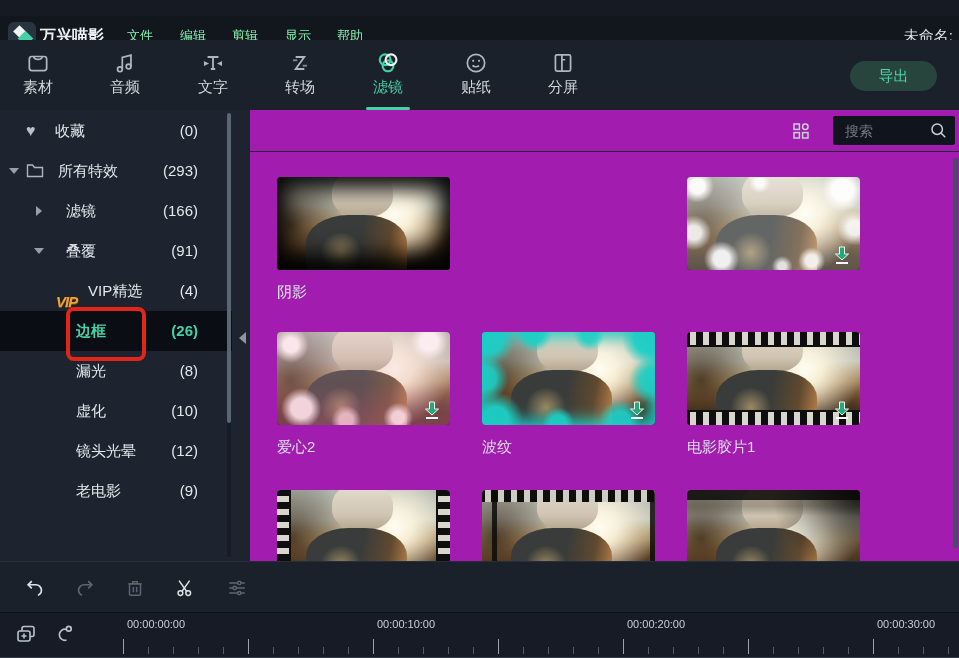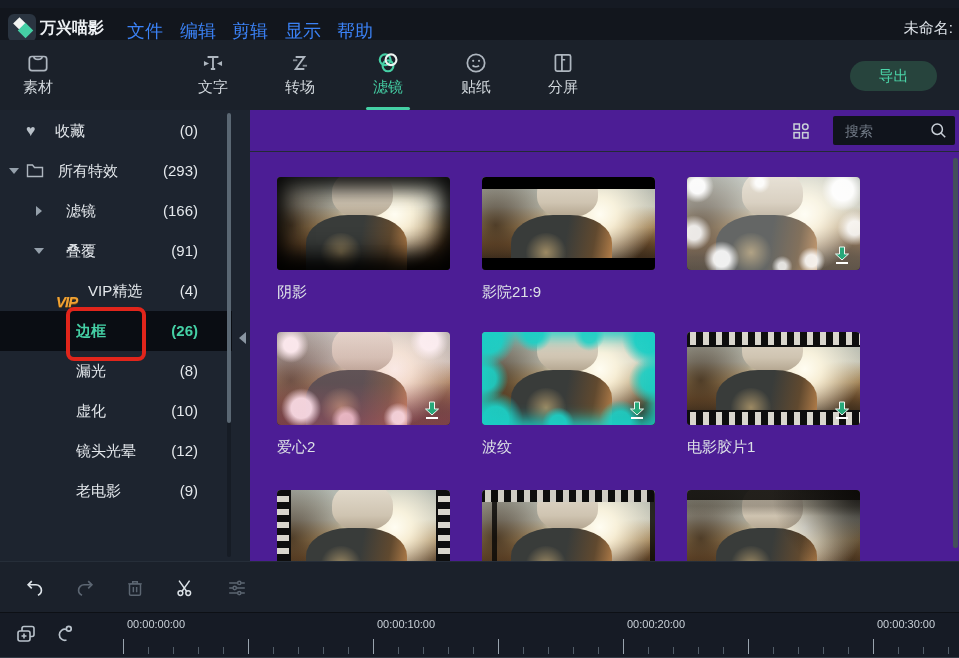--- a/index.html
+++ b/index.html
@@ -1,26 +1,26 @@
 <!DOCTYPE html>
 <html><head>
 <meta charset="utf-8">
 <style>
   html,body{margin:0;padding:0;background:#0c0f14;}
   #app{position:relative;width:959px;height:658px;overflow:hidden;
        font-family:"Liberation Sans","DejaVu Sans",sans-serif;
        background:#151a23;color:#dfe4e9;-webkit-font-smoothing:antialiased;}
 
   
-  .titlebar{position:absolute;left:0;top:8px;width:959px;height:40px;background:#12161d;border-bottom:1px solid #fef9c3;}
+  .titlebar{position:absolute;left:0;top:16px;width:959px;height:40px;background:#12161d;border-bottom:1px solid #fef9c3;}
   .logo{position:absolute;left:8px;top:6px;width:28px;height:28px;border-radius:6px;background:#2a3440;}
   .logo .d1{position:absolute;left:7px;top:5px;width:9px;height:9px;background:#f2f4f1;transform:rotate(45deg);}
   .logo .d2{position:absolute;left:12px;top:11px;width:11px;height:11px;background:#45d0a5;transform:rotate(45deg);}
   .appname{position:absolute;left:40px;top:10px;font-size:16px;font-weight:bold;color:#eef1f4;}
-  .menu-item{position:absolute;top:11px;font-size:18px;color:#3b82f6;cursor:default;}
+  .menu-item{position:absolute;top:11px;font-size:13px;color:#86efac;cursor:default;}
   .project{position:absolute;right:6px;top:11px;font-size:15px;color:#dde2e8;}
 
   
   .ribbon{position:absolute;left:0;top:40px;width:959px;height:70px;background:#1b212a;border-bottom:1px solid #10151c;}
   .tab{position:absolute;top:8px;width:60px;height:60px;text-align:center;cursor:pointer;}
   .tab .ticon{display:block;margin:2px auto 0;width:26px;height:26px;color:#aeb6bf;}
   .tab .tlabel{display:block;margin-top:2px;font-size:15px;color:#d2d8dd;}
   .tab.selected .tlabel{color:#45d0a5;}
   .tab.selected::after{content:"";position:absolute;left:8px;bottom:-2px;width:44px;height:3px;border-radius:2px;background:#45d0a5;}
   .export-btn{position:absolute;left:850px;top:21px;width:87px;height:30px;border-radius:15px;background:#27443d;
@@ -40,21 +40,21 @@
   .folder-ic{position:absolute;left:26px;top:12px;width:18px;height:15px;}
   .vip-badge{position:absolute;left:56px;top:11px;font-size:15px;font-weight:bold;font-style:italic;
              color:#f0a233;letter-spacing:-1px;text-shadow:0 1px 0 #7a4c10;}
   .red-box{position:absolute;left:66px;top:197px;width:72px;height:46px;border:4px solid #e1251b;border-radius:8px;pointer-events:none;}
   .sb-track{position:absolute;left:227px;top:3px;width:4px;height:444px;background:#161c25;border-radius:2px;}
   .sb-thumb{position:absolute;left:227px;top:3px;width:4px;height:310px;background:#5a6773;border-radius:2px;}
   .collapse{position:absolute;left:239px;top:222px;width:0;height:0;border-top:6px solid transparent;
             border-bottom:6px solid transparent;border-right:7px solid #8a96a2;cursor:pointer;}
 
   
-  .content{position:absolute;left:250px;top:110px;width:709px;height:451px;background:#4c1d95;overflow:hidden;}
+  .content{position:absolute;left:250px;top:110px;width:709px;height:451px;background:#a21caf;overflow:hidden;}
   .panel-head{position:absolute;left:0;top:0;width:709px;height:41px;border-bottom:1px solid #232a35;}
   .grid-ic{position:absolute;left:543px;top:13px;width:16px;height:16px;cursor:pointer;}
   .search-box{position:absolute;left:583px;top:6px;width:122px;height:29px;background:#10141c;border-radius:2px;}
   .search-box input{position:absolute;left:10px;top:4px;width:84px;height:20px;background:transparent;border:none;outline:none;
                     color:#cdd3da;font-size:14px;font-family:inherit;}
   .search-box input::placeholder{color:#717a86;}
   .mag-ic{position:absolute;right:8px;top:6px;width:17px;height:17px;cursor:pointer;}
   .c-scroll{position:absolute;right:1px;top:48px;width:5px;height:390px;background:#434f5c;border-radius:2px;}
 
   .card{position:absolute;width:173px;cursor:pointer;}
@@ -161,20 +161,30 @@
   <div class="ribbon">
     <div class="tab" style="left:8px">
       <span class="ticon">
         <svg viewBox="0 0 24 24" width="26" height="26" fill="none" stroke="currentColor" stroke-width="1.6">
           <rect x="4" y="6" width="16" height="13" rx="2.4"></rect>
             <path d="M8.2 6c0 1.6 1.7 2.7 3.8 2.7S15.8 7.6 15.8 6"></path>
         </svg>
         </span>
       <span class="tlabel">素材</span>
     </div>
+    <div class="tab" style="left:95px">
+      <span class="ticon">
+        <svg viewBox="0 0 24 24" width="26" height="26" fill="none" stroke="currentColor" stroke-width="1.6">
+          <path d="M9.5 17.5V6.8l8-2v10.4"></path>
+            <circle cx="7.3" cy="17.7" r="2.2"></circle>
+            <circle cx="15.3" cy="15.2" r="2.2"></circle>
+        </svg>
+        </span>
+      <span class="tlabel">音频</span>
+    </div>
     <div class="tab" style="left:183px">
       <span class="ticon">
         <svg viewBox="0 0 24 24" width="26" height="26" fill="none" stroke="currentColor" stroke-width="1.7">
           <path d="M7 6.5h10M12 6.5v11M10 17.5h4M4.5 11.5l2 1-2 1zM19.5 11.5l-2 1 2 1z"></path>
         </svg>
         </span>
       <span class="tlabel">文字</span>
     </div>
     <div class="tab" style="left:270px">
       <span class="ticon">
@@ -301,31 +311,20 @@
       <div class="thumb">
         <div class="scene">
             <div class="beanie"></div>
             <div class="torso"></div>
             <div class="flare"></div>
           </div>
         <div class="overlay ov-shadow"></div>
       </div>
       <div class="clabel">阴影</div>
     </div>
-    <div class="card" style="left:232px;top:67px">
-      <div class="thumb">
-        <div class="scene">
-            <div class="beanie"></div>
-            <div class="torso"></div>
-            <div class="flare"></div>
-          </div>
-        <div class="overlay ov-cinema"></div>
-      </div>
-      <div class="clabel">影院21:9</div>
-    </div>
     <div class="card" style="left:437px;top:67px">
       <div class="thumb">
         <div class="scene">
             <div class="beanie"></div>
             <div class="torso"></div>
             <div class="flare"></div>
           </div>
         <div class="overlay ov-heart1"></div>
         <span class="dl-badge">
           <svg viewBox="0 0 18 19" width="18" height="19">

